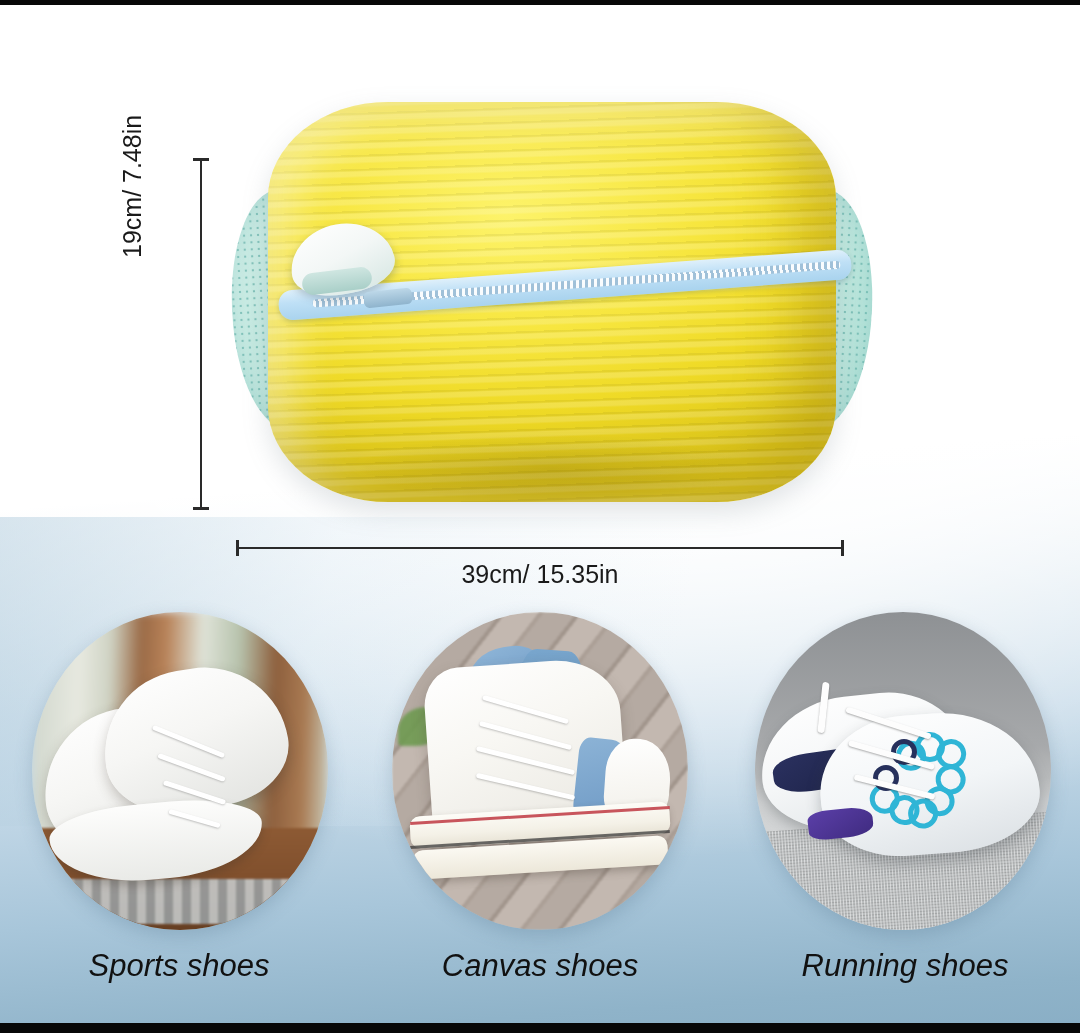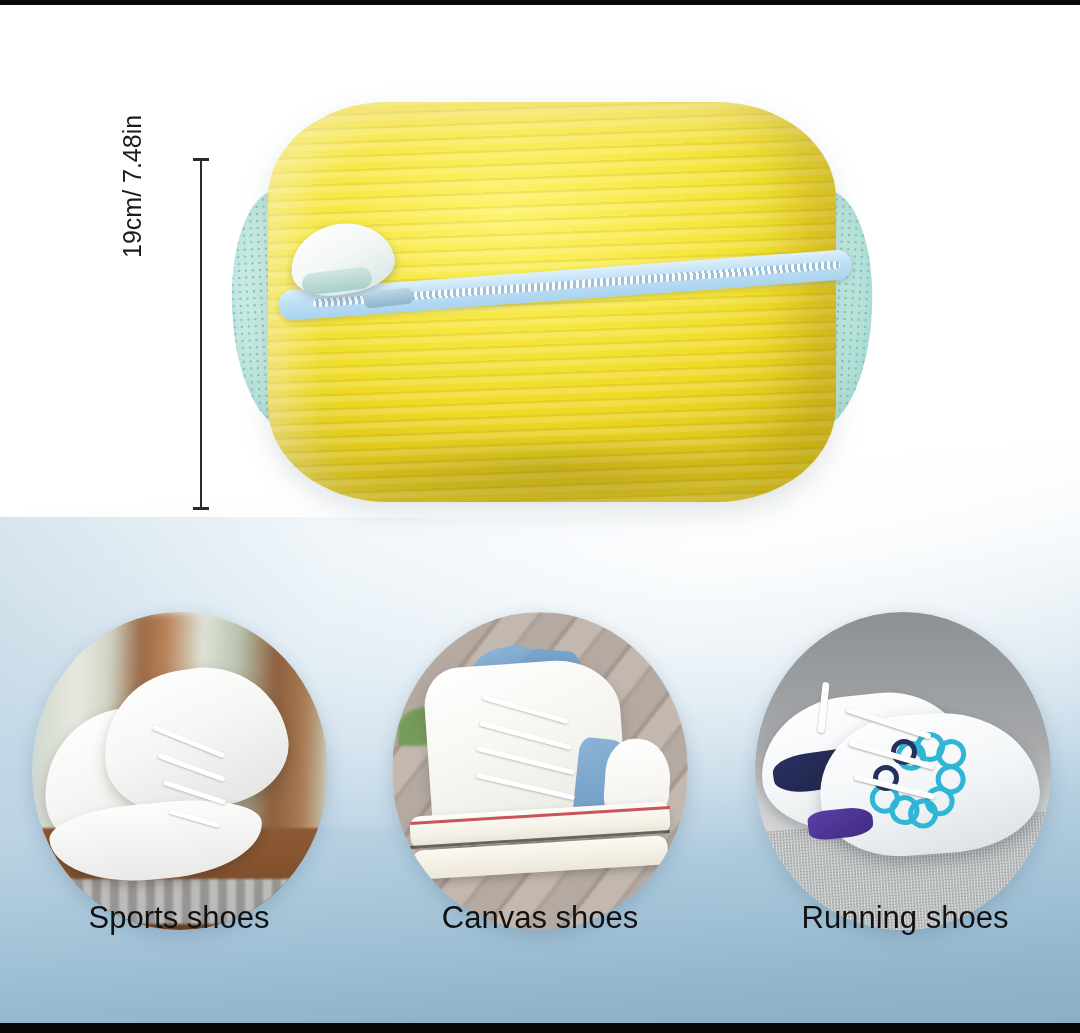--- a/index.html
+++ b/index.html
@@ -294,21 +294,21 @@
     border:5px solid #2fb5d6;background:transparent;
   }
   .s3-lacewhite{
     position:absolute;background:#fdfdfd;border-radius:4px;
     box-shadow:0 1px 2px rgba(60,60,60,.4);
   }
   .s3-navycage{position:absolute;width:16px;height:16px;border-radius:50%;
     border:5px solid #26305c;}
 
   
-  .captions{position:absolute;left:0;top:900px;width:1012px;height:60px;z-index:25;}
+  .captions{position:absolute;left:0;top:948px;width:1012px;height:60px;z-index:25;font-style:italic;}
   .cap-txt{
     position:absolute;top:0;width:330px;text-align:center;
     font-size:31px;color:#111111;
   }
   .cap1{left:14px;}
   .cap2{left:375px;}
   .cap3{left:740px;}
 </style>
 </head>
 <body>
@@ -340,20 +340,26 @@
       </div>
       <div class="zip">
         <div class="tape"></div>
         <div class="teeth"></div>
       </div>
       <div class="pull"></div>
       <div class="pull-inner"></div>
       <div class="slider"></div>
     </div>
 
+    <div class="dim-h">
+      <div class="cap l"></div>
+      <div class="line"></div>
+      <div class="cap r"></div>
+      <div class="dim-h-label">39cm/ 15.35in</div>
+    </div>
   </div>
 
   <div class="circles">
 
     <div class="circ c1">
       <div class="scene">
         <div class="s1-bg"></div>
         <div class="s1-wood"></div>
         <div class="s1-rail"></div>
         <div class="shoe-w s1-shoeA"></div>

